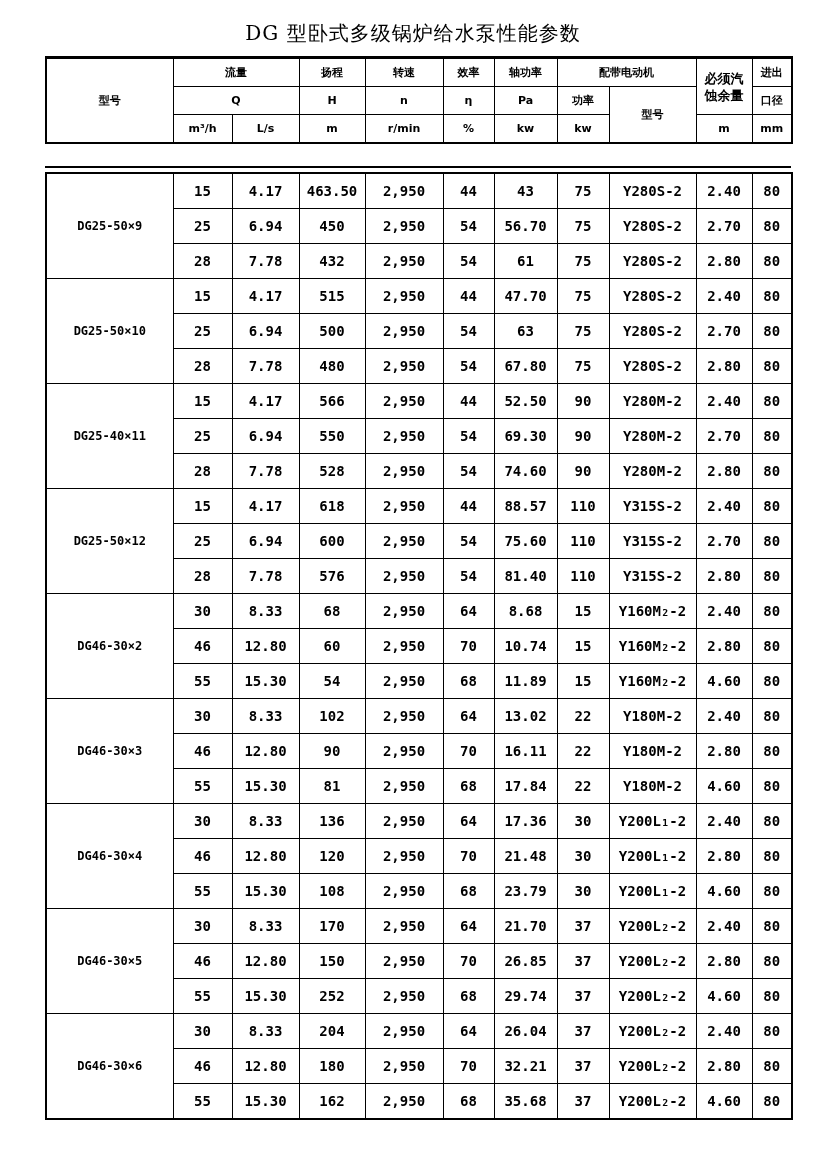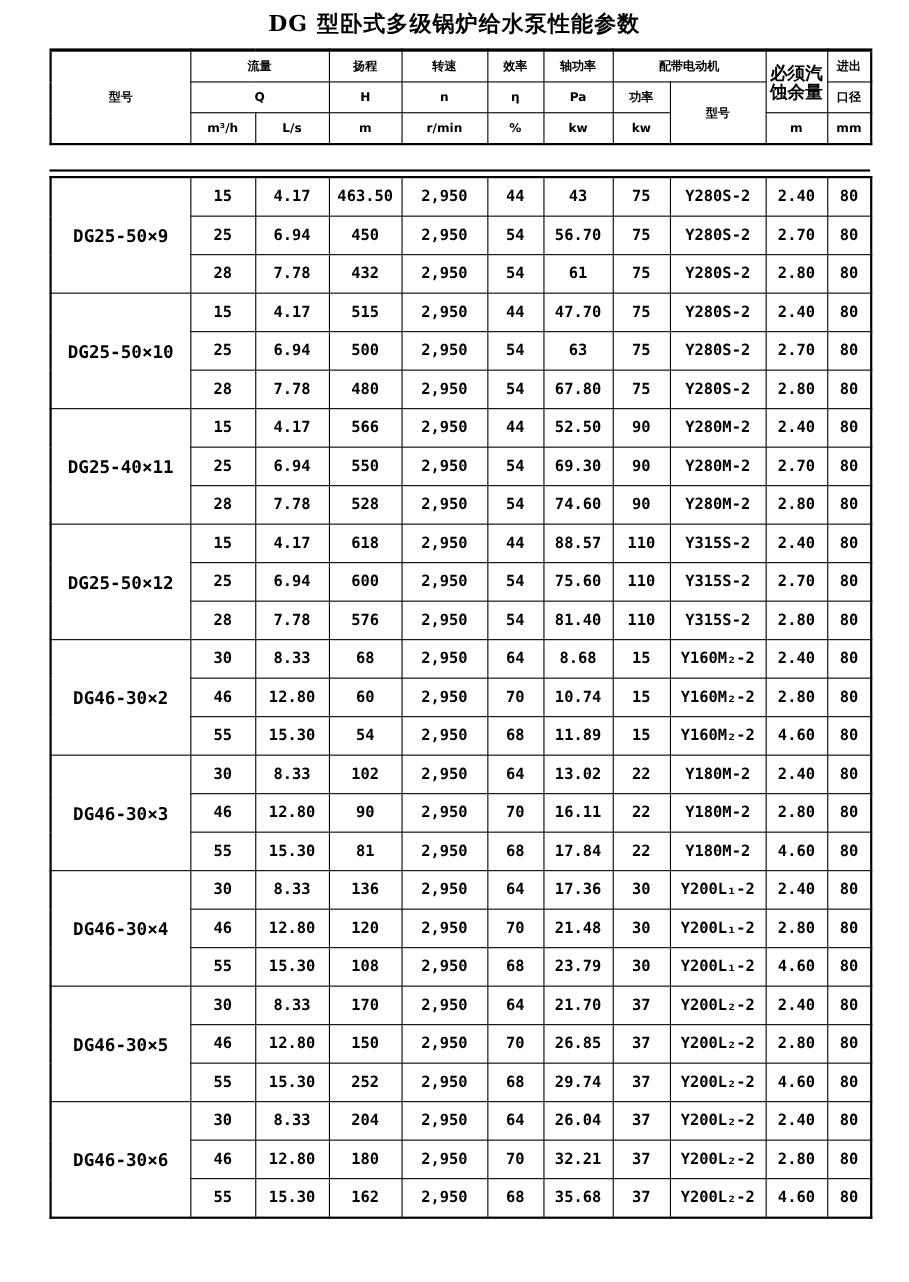--- a/index.html
+++ b/index.html
@@ -10,25 +10,25 @@
   }
   .page {
     position: relative;
     width: 826px;
     height: 1165px;
     background: #ffffff;
     font-family: "DejaVu Sans", sans-serif;
     overflow: hidden;
   }
   .title {
-    padding-top: 8px;
+    padding-top: 20px;
     text-align: center;
     font-family: "DejaVu Serif", serif;
     font-size: 20px;
-    font-weight: bold;
+    font-weight: normal;
     letter-spacing: 1px;
   }
   table.tbl {
     border-collapse: collapse;
     table-layout: fixed;
     width: 746px;
     margin-left: 45px;
   }
   table.tbl td {
     border: 1px solid #000;
@@ -43,39 +43,39 @@
     border: 2px solid #000;
     border-top-width: 3px;
   }
   .header-tbl td {
     height: 27px;
     font-size: 11px;
     font-weight: bold;
     font-family: "DejaVu Sans", sans-serif;
   }
   .header-tbl td.npsh {
-    font-size: 16px;
+    font-size: 13px;
     line-height: 17px;
   }
   .rule {
     width: 746px;
     margin: 22px 0 4px 45px;
     border-top: 2px solid #000;
   }
   .body-tbl {
     border: 2px solid #000;
   }
   .body-tbl td {
     height: 34px;
     font-size: 14px;
     font-weight: bold;
     font-family: "DejaVu Sans Mono", monospace;
   }
   .body-tbl td.model {
-    font-size: 16px;
+    font-size: 12px;
   }
 </style>
 </head>
 <body>
 
 <div class="page">
 
   <div class="title">DG 型卧式多级锅炉给水泵性能参数</div>
 
   <table class="tbl header-tbl">

